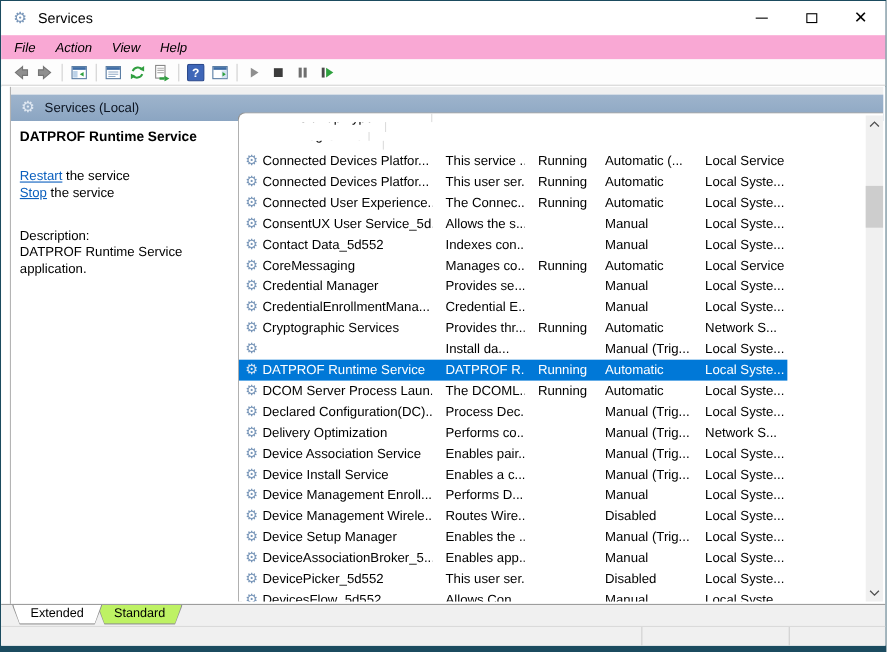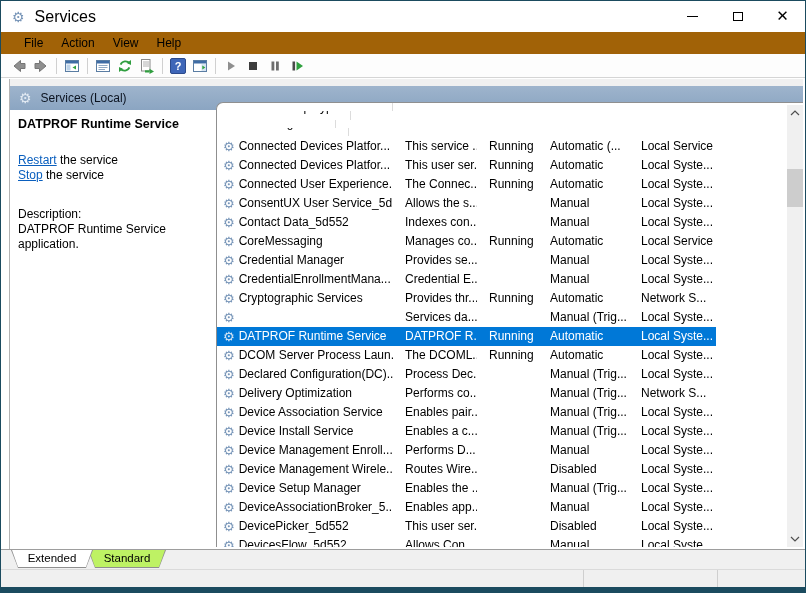--- a/index.html
+++ b/index.html
@@ -5,28 +5,28 @@
   html,body{margin:0;padding:0;background:#dcdcdc;}
   *{box-sizing:border-box;}
   .window{
     position:relative;width:806px;height:593px;background:#fff;
     border:1px solid #1b4b5f;border-bottom:6px solid #1b4b5f;
     font-family:"Liberation Sans",sans-serif;font-size:12px;color:#000;overflow:hidden;
   }
   
   .titlebar{position:absolute;top:0;left:0;right:0;height:31px;background:#fff;display:flex;align-items:center;}
   .app-icon{margin-left:11px;font-family:"DejaVu Sans",sans-serif;font-size:14px;color:#7795b8;line-height:1;}
-  .title-text{margin-left:10px;font-size:16px;}
+  .title-text{margin-left:10px;font-size:13px;}
   .win-controls{margin-left:auto;display:flex;height:31px;}
   .win-btn{width:45px;height:31px;display:flex;align-items:center;justify-content:center;}
   .min-glyph{width:11px;height:1px;background:#000;display:block;}
   .max-glyph{width:10px;height:9px;border:1px solid #000;display:block;}
   .close-glyph{font-size:15px;line-height:1;font-family:"DejaVu Sans",sans-serif;}
   
-  .menubar{position:absolute;top:31px;left:0;right:0;height:22px;background:#a16207;display:flex;align-items:center;padding-left:14px;}
+  .menubar{position:absolute;top:31px;left:0;right:0;height:22px;background:#f9a8d4;display:flex;align-items:center;padding-left:3px;font-style:italic;}
   .menu-item{padding:0 9px;line-height:22px;}
   
   .toolbar{position:absolute;top:53px;left:0;right:0;height:24px;background:#fdfdfd;border-bottom:1px solid #d5d5d5;display:flex;align-items:center;padding-left:7px;}
   .tbtn{width:22px;height:22px;display:flex;align-items:center;justify-content:center;}
   .tsep{width:1px;height:16px;background:#d0d0d0;margin:0 4px;}
   
   .workspace{position:absolute;top:78px;left:0;right:0;height:470px;background:#fff;}
   .view{position:absolute;left:8px;right:2px;top:0;bottom:0;border-left:1px solid #b4b4b4;}
   .top-strip{position:absolute;top:0;left:0;right:0;height:7px;background:#f0f0f0;}
   .band{position:absolute;top:7px;left:0;right:0;height:24px;background:linear-gradient(#9eb4cc,#8ba5c2);display:flex;align-items:center;}
@@ -325,21 +325,21 @@
               </div>
               <div class="cell c-desc">Provides thr...</div>
               <div class="cell c-status">Running</div>
               <div class="cell c-startup">Automatic</div>
               <div class="cell c-logon">Network S...</div>
             </div>
             <div class="row">
               <div class="cell c-name">
                 <span class="gear">⚙</span>
               </div>
-              <div class="cell c-desc">Services da...</div>
+              <div class="cell c-desc">Install da...</div>
               <div class="cell c-status"></div>
               <div class="cell c-startup">Manual (Trig...</div>
               <div class="cell c-logon">Local Syste...</div>
             </div>
             <div class="row selected">
               <div class="cell c-name">
                 <span class="gear">⚙</span>
                 <span>DATPROF Runtime Service</span>
               </div>
               <div class="cell c-desc">DATPROF R...</div>

